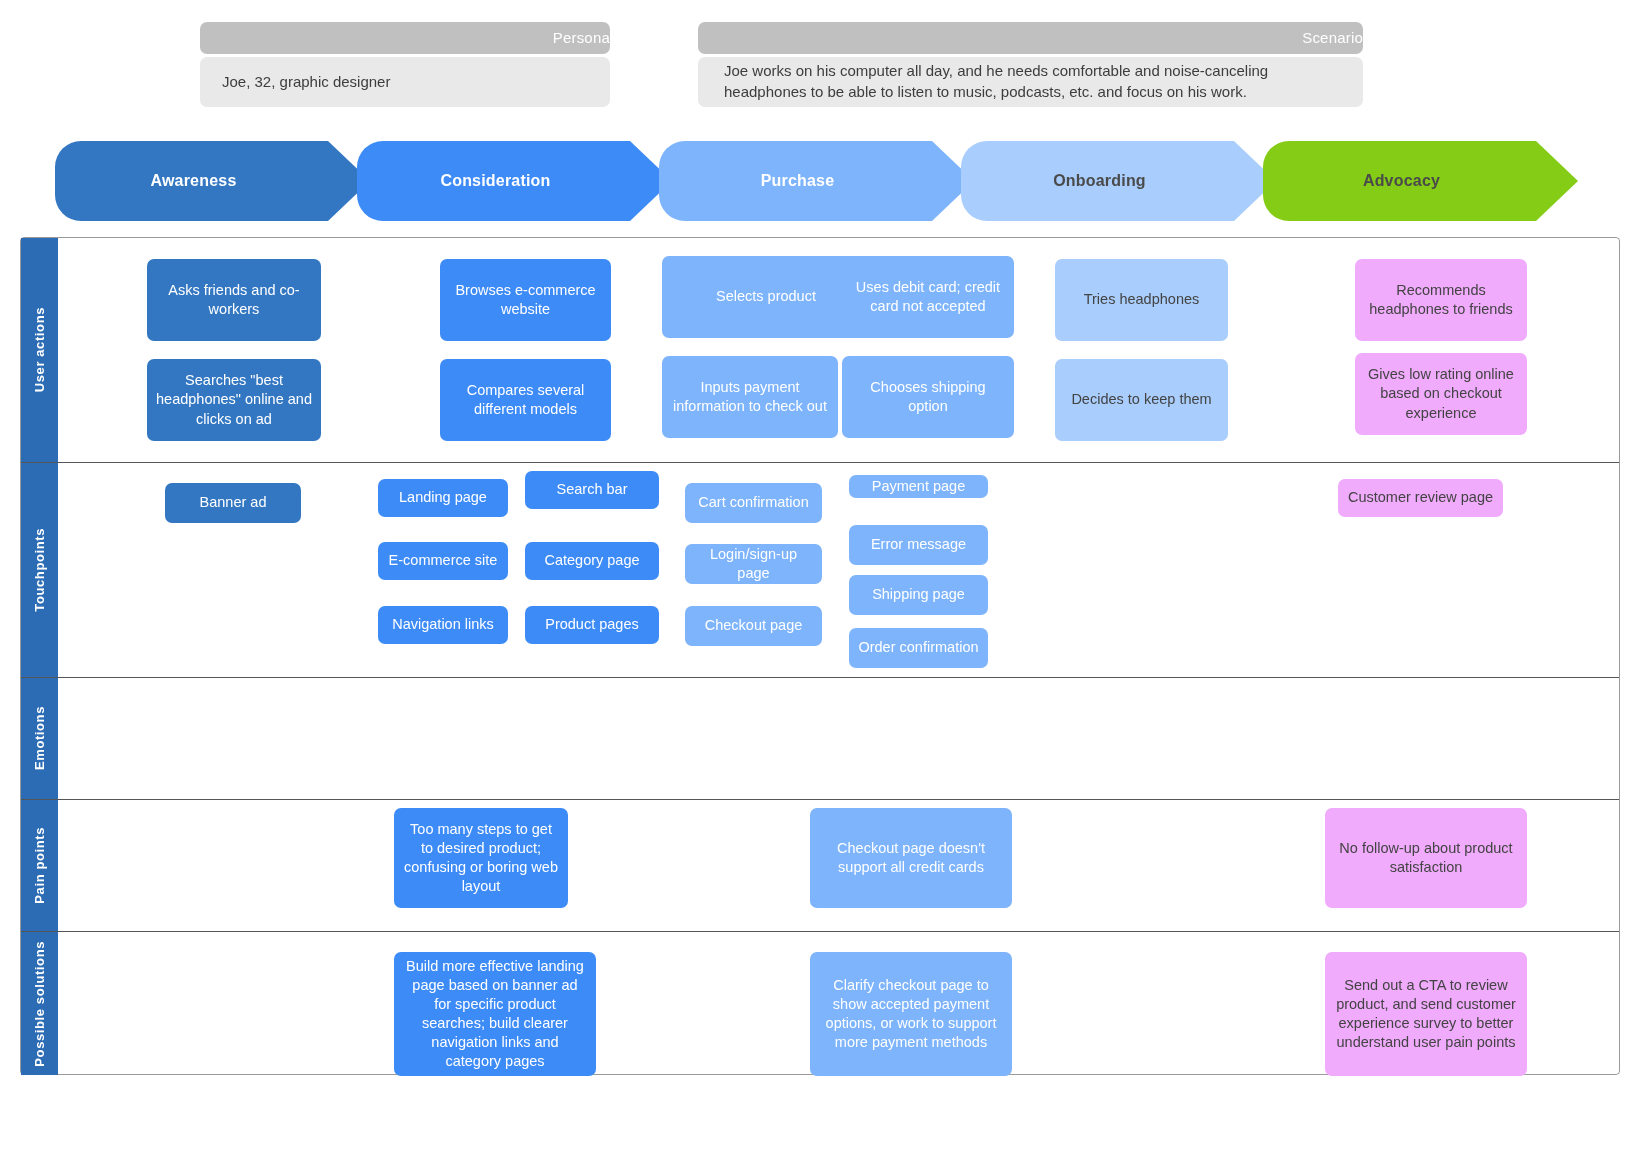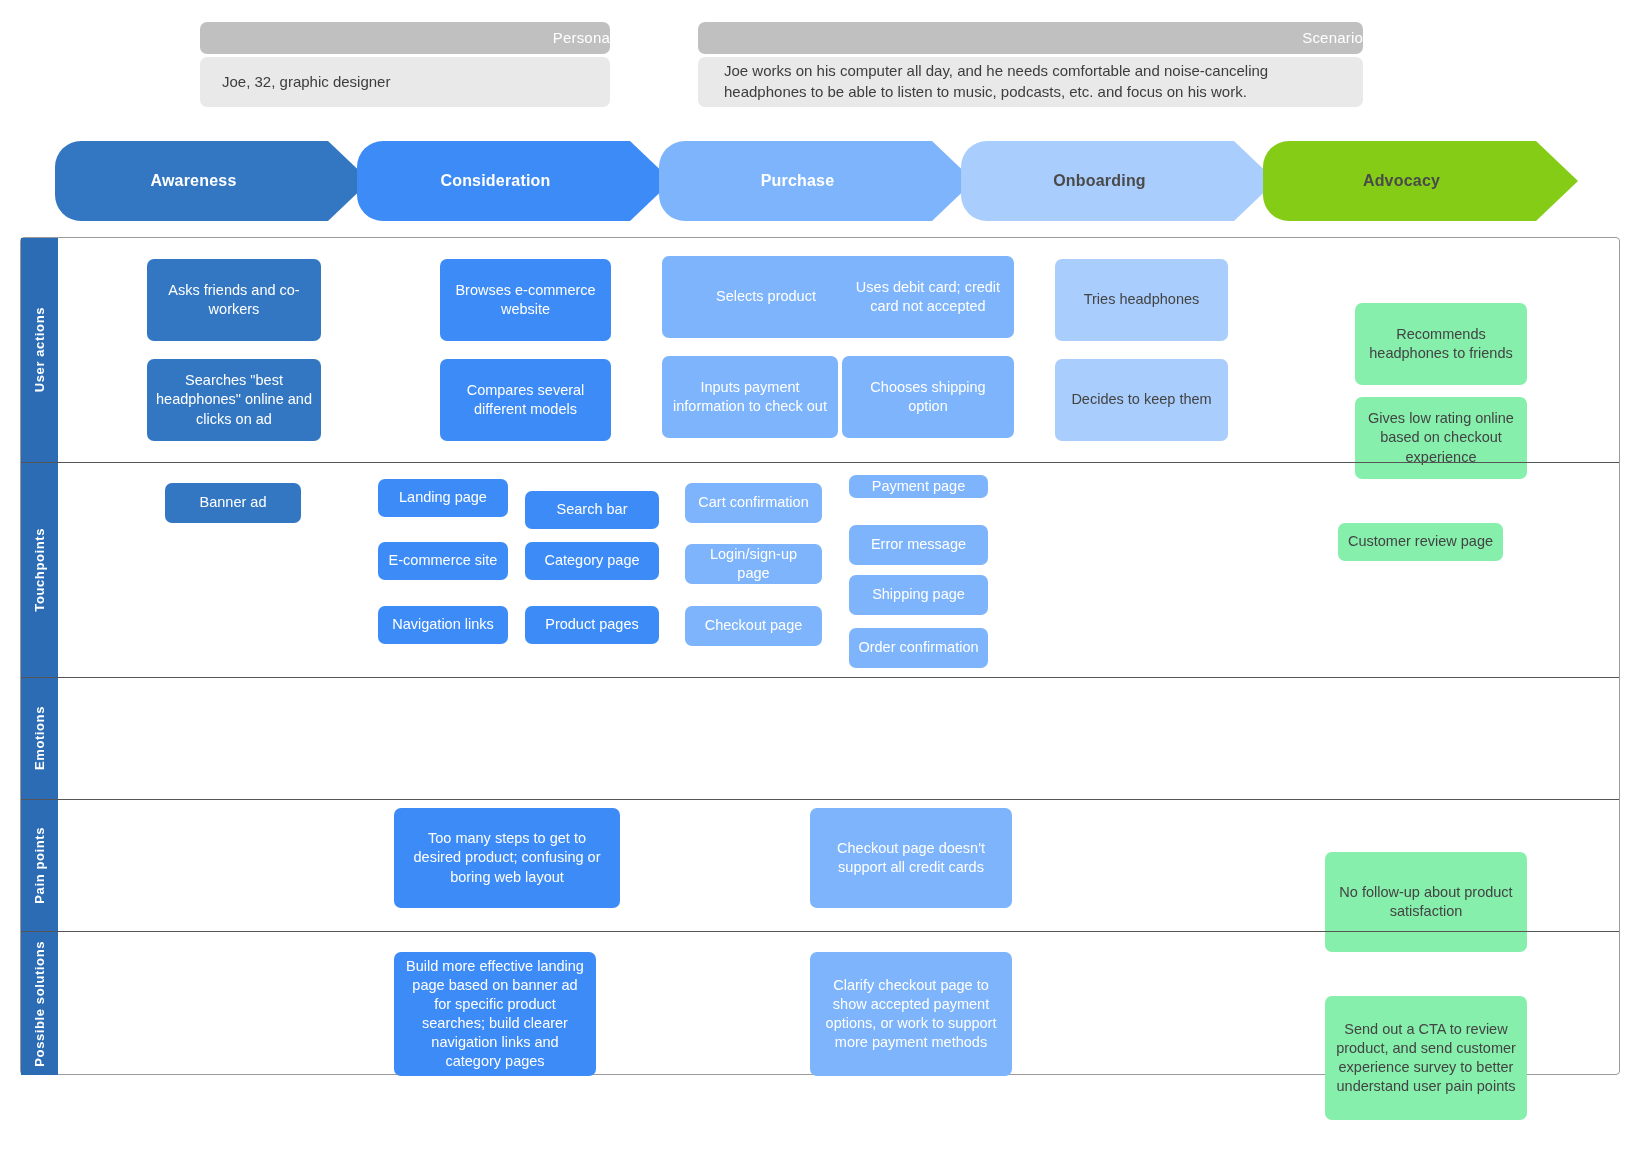--- a/index.html
+++ b/index.html
@@ -117,21 +117,21 @@
     justify-content: center;
     text-align: center;
     font-size: 14.5px;
     line-height: 1.32;
     padding: 5px 9px;
   }
   .c-awareness     { background: #3377c2; color: #ffffff; }
   .c-consideration { background: #3d8bf7; color: #ffffff; }
   .c-purchase      { background: #7eb4fb; color: #ffffff; }
   .c-onboarding    { background: #a9cdfc; color: #434343; }
-  .c-advocacy      { background: #86efac; color: #434343; margin-top: 44px; }
+  .c-advocacy      { background: #f0abfc; color: #434343; }
 
   
   .emo-svg { position: absolute; left: 0; top: 0; }
 
   
 </style>
 </head>
 <body>
 
 <div class="info-box" id="persona-box">
@@ -212,21 +212,21 @@
     <div class="row-label">
       <div class="row-label-inner">Touchpoints</div>
     </div>
     <div class="row-body" id="body-touchpoints">
         <div class="card c-awareness" style="left: 107px; top: 20px; width: 136px; height: 40px;">
           <span>Banner ad</span>
         </div>
         <div class="card c-consideration" style="left: 320px; top: 16px; width: 130px; height: 38px;">
           <span>Landing page</span>
         </div>
-        <div class="card c-consideration" style="left: 467px; top: 28px; width: 134px; height: 38px;">
+        <div class="card c-consideration" style="left: 467px; top: 8px; width: 134px; height: 38px;">
           <span>Search bar</span>
         </div>
         <div class="card c-consideration" style="left: 320px; top: 79px; width: 130px; height: 38px;">
           <span>E-commerce site</span>
         </div>
         <div class="card c-consideration" style="left: 467px; top: 79px; width: 134px; height: 38px;">
           <span>Category page</span>
         </div>
         <div class="card c-consideration" style="left: 320px; top: 143px; width: 130px; height: 38px;">
           <span>Navigation links</span>
@@ -323,21 +323,21 @@
           </g>
         </svg>
       </div>
   </div>
 
   <div class="row" id="row-pain-points" style="top:561px;height:132px;">
     <div class="row-label">
       <div class="row-label-inner">Pain points</div>
     </div>
     <div class="row-body" id="body-pain-points">
-        <div class="card c-consideration" style="left: 336px; top: 8px; width: 226px; height: 100px;">
+        <div class="card c-consideration" style="left: 336px; top: 8px; width: 174px; height: 100px;">
           <span>Too many steps to get to desired product; confusing or boring web layout</span>
         </div>
         <div class="card c-purchase" style="left: 752px; top: 8px; width: 202px; height: 100px;">
           <span>Checkout page doesn't support all credit cards</span>
         </div>
         <div class="card c-advocacy" style="left: 1267px; top: 8px; width: 202px; height: 100px;">
           <span>No follow-up about product satisfaction</span>
         </div>
       </div>
   </div>

